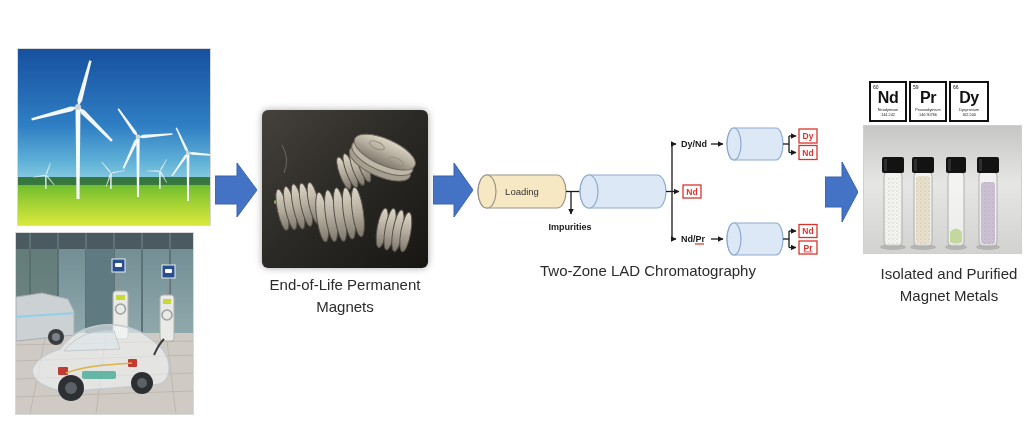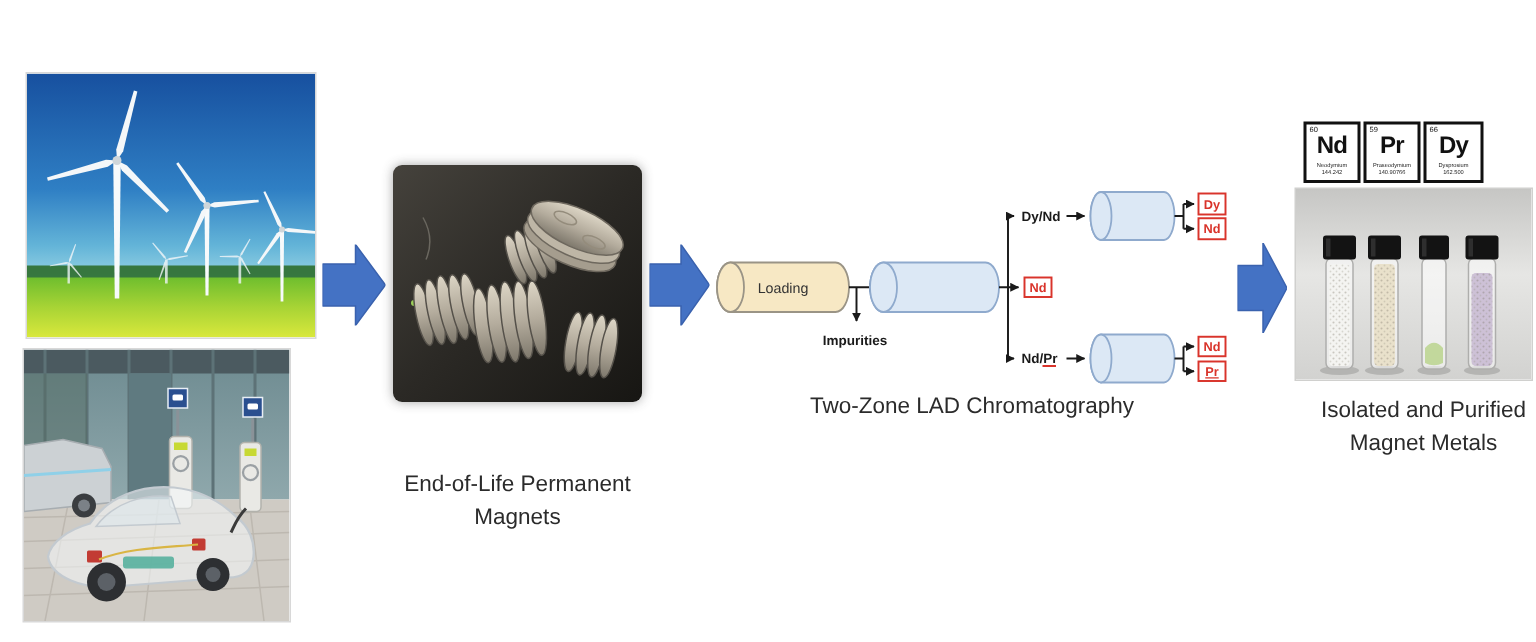--- a/index.html
+++ b/index.html
@@ -223,21 +223,21 @@
       <g transform="translate(122,44) rotate(24)">
         <ellipse cx="0" cy="10" rx="33" ry="13" fill="#a59d8e" stroke="#6e685e"></ellipse>
         <ellipse cx="0" cy="4" rx="33" ry="13" fill="#beb6a6" stroke="#6e685e"></ellipse>
         <ellipse cx="0" cy="-2" rx="33" ry="13" fill="url(#metal)" stroke="#6e685e"></ellipse>
         <ellipse cx="-10" cy="-5" rx="8" ry="3.4" fill="none" stroke="#948c7c"></ellipse>
         <ellipse cx="14" cy="2" rx="8" ry="3.4" fill="none" stroke="#948c7c"></ellipse>
       </g>
     </svg>
   </div>
 
-  <div class="caption" style="left:255px;top:274px;width:180px;margin-top:38px;">End-of-Life Permanent Magnets</div>
+  <div class="caption" style="left:255px;top:274px;width:180px;">End-of-Life Permanent Magnets</div>
 
   <svg class="flow-arrow" style="left:433px;top:163px;" width="40" height="54" viewBox="0 0 40 54">
     <polygon points="0,13 21,13 21,0 40,27 21,54 21,41 0,41" fill="#4472C4" stroke="#3a62ae" stroke-width="1"></polygon>
   </svg>
 
   <svg class="abs" style="left:455px;top:95px;" width="370" height="170" viewBox="0 0 370 170">
     <defs>
       <marker id="ah" markerWidth="7" markerHeight="7" refX="5.5" refY="3" orient="auto" markerUnits="userSpaceOnUse">
         <path d="M0,0 L6,3 L0,6 Z" fill="#1a1a1a"></path>
       </marker>

